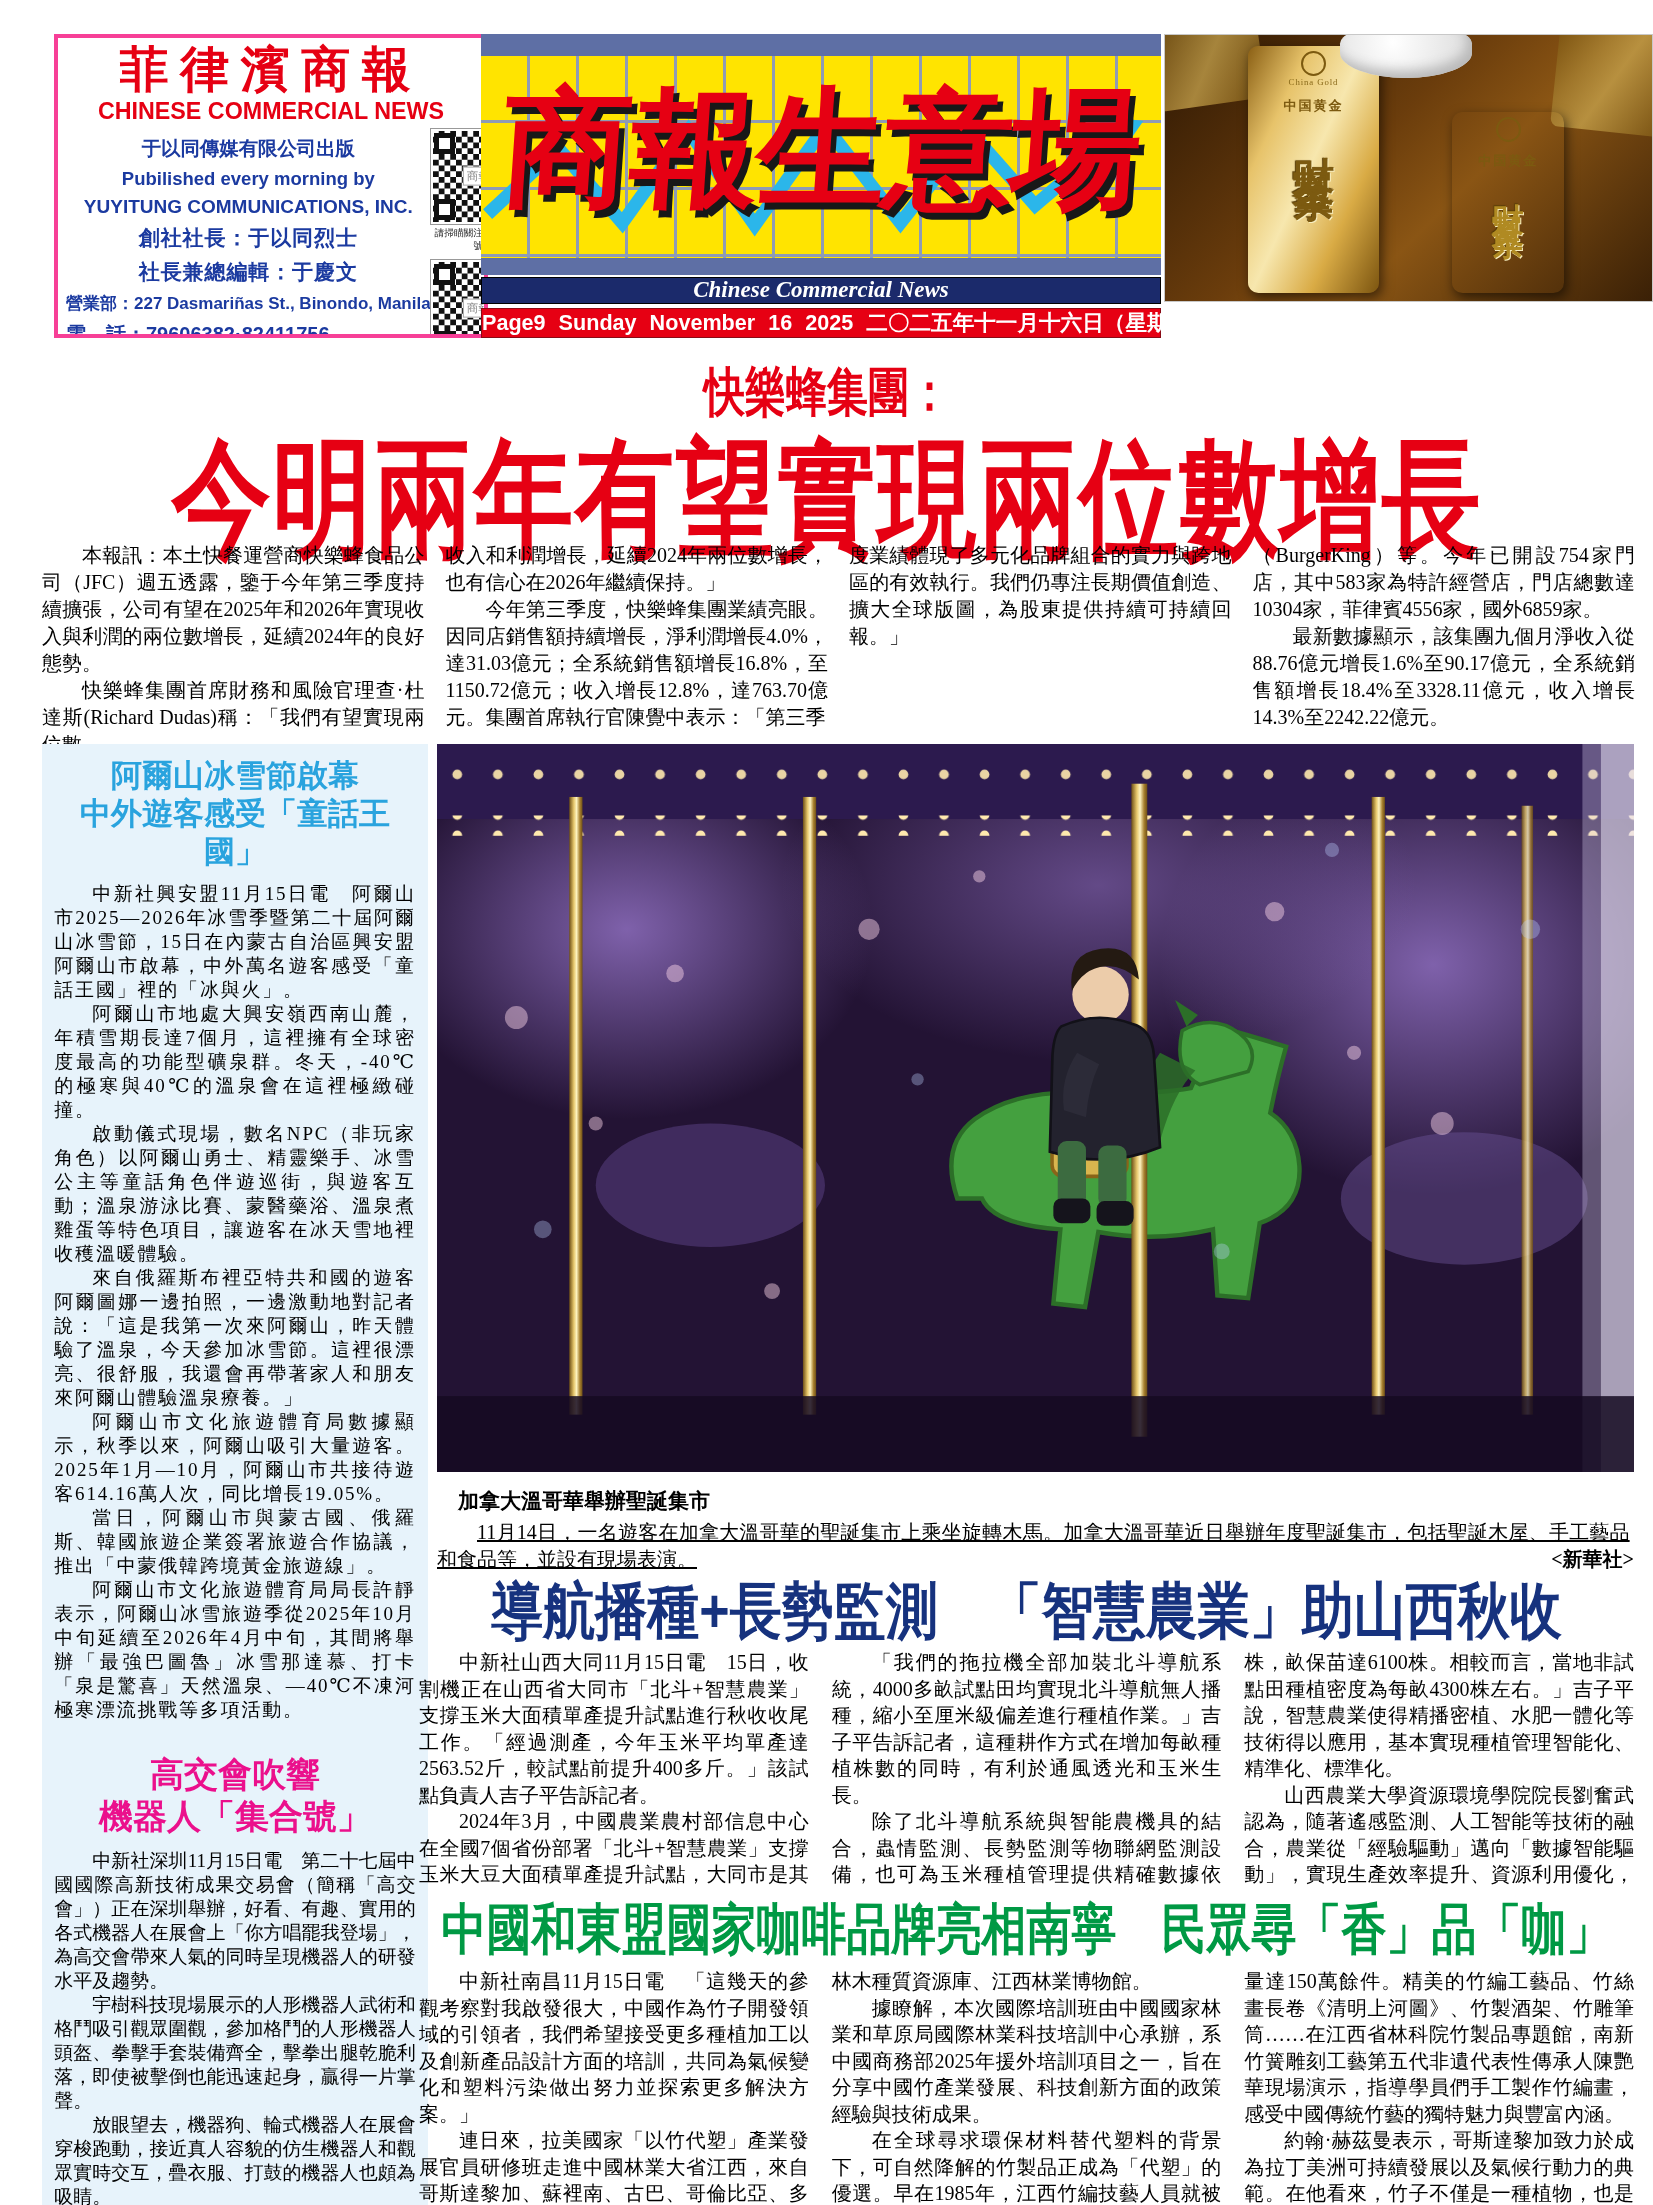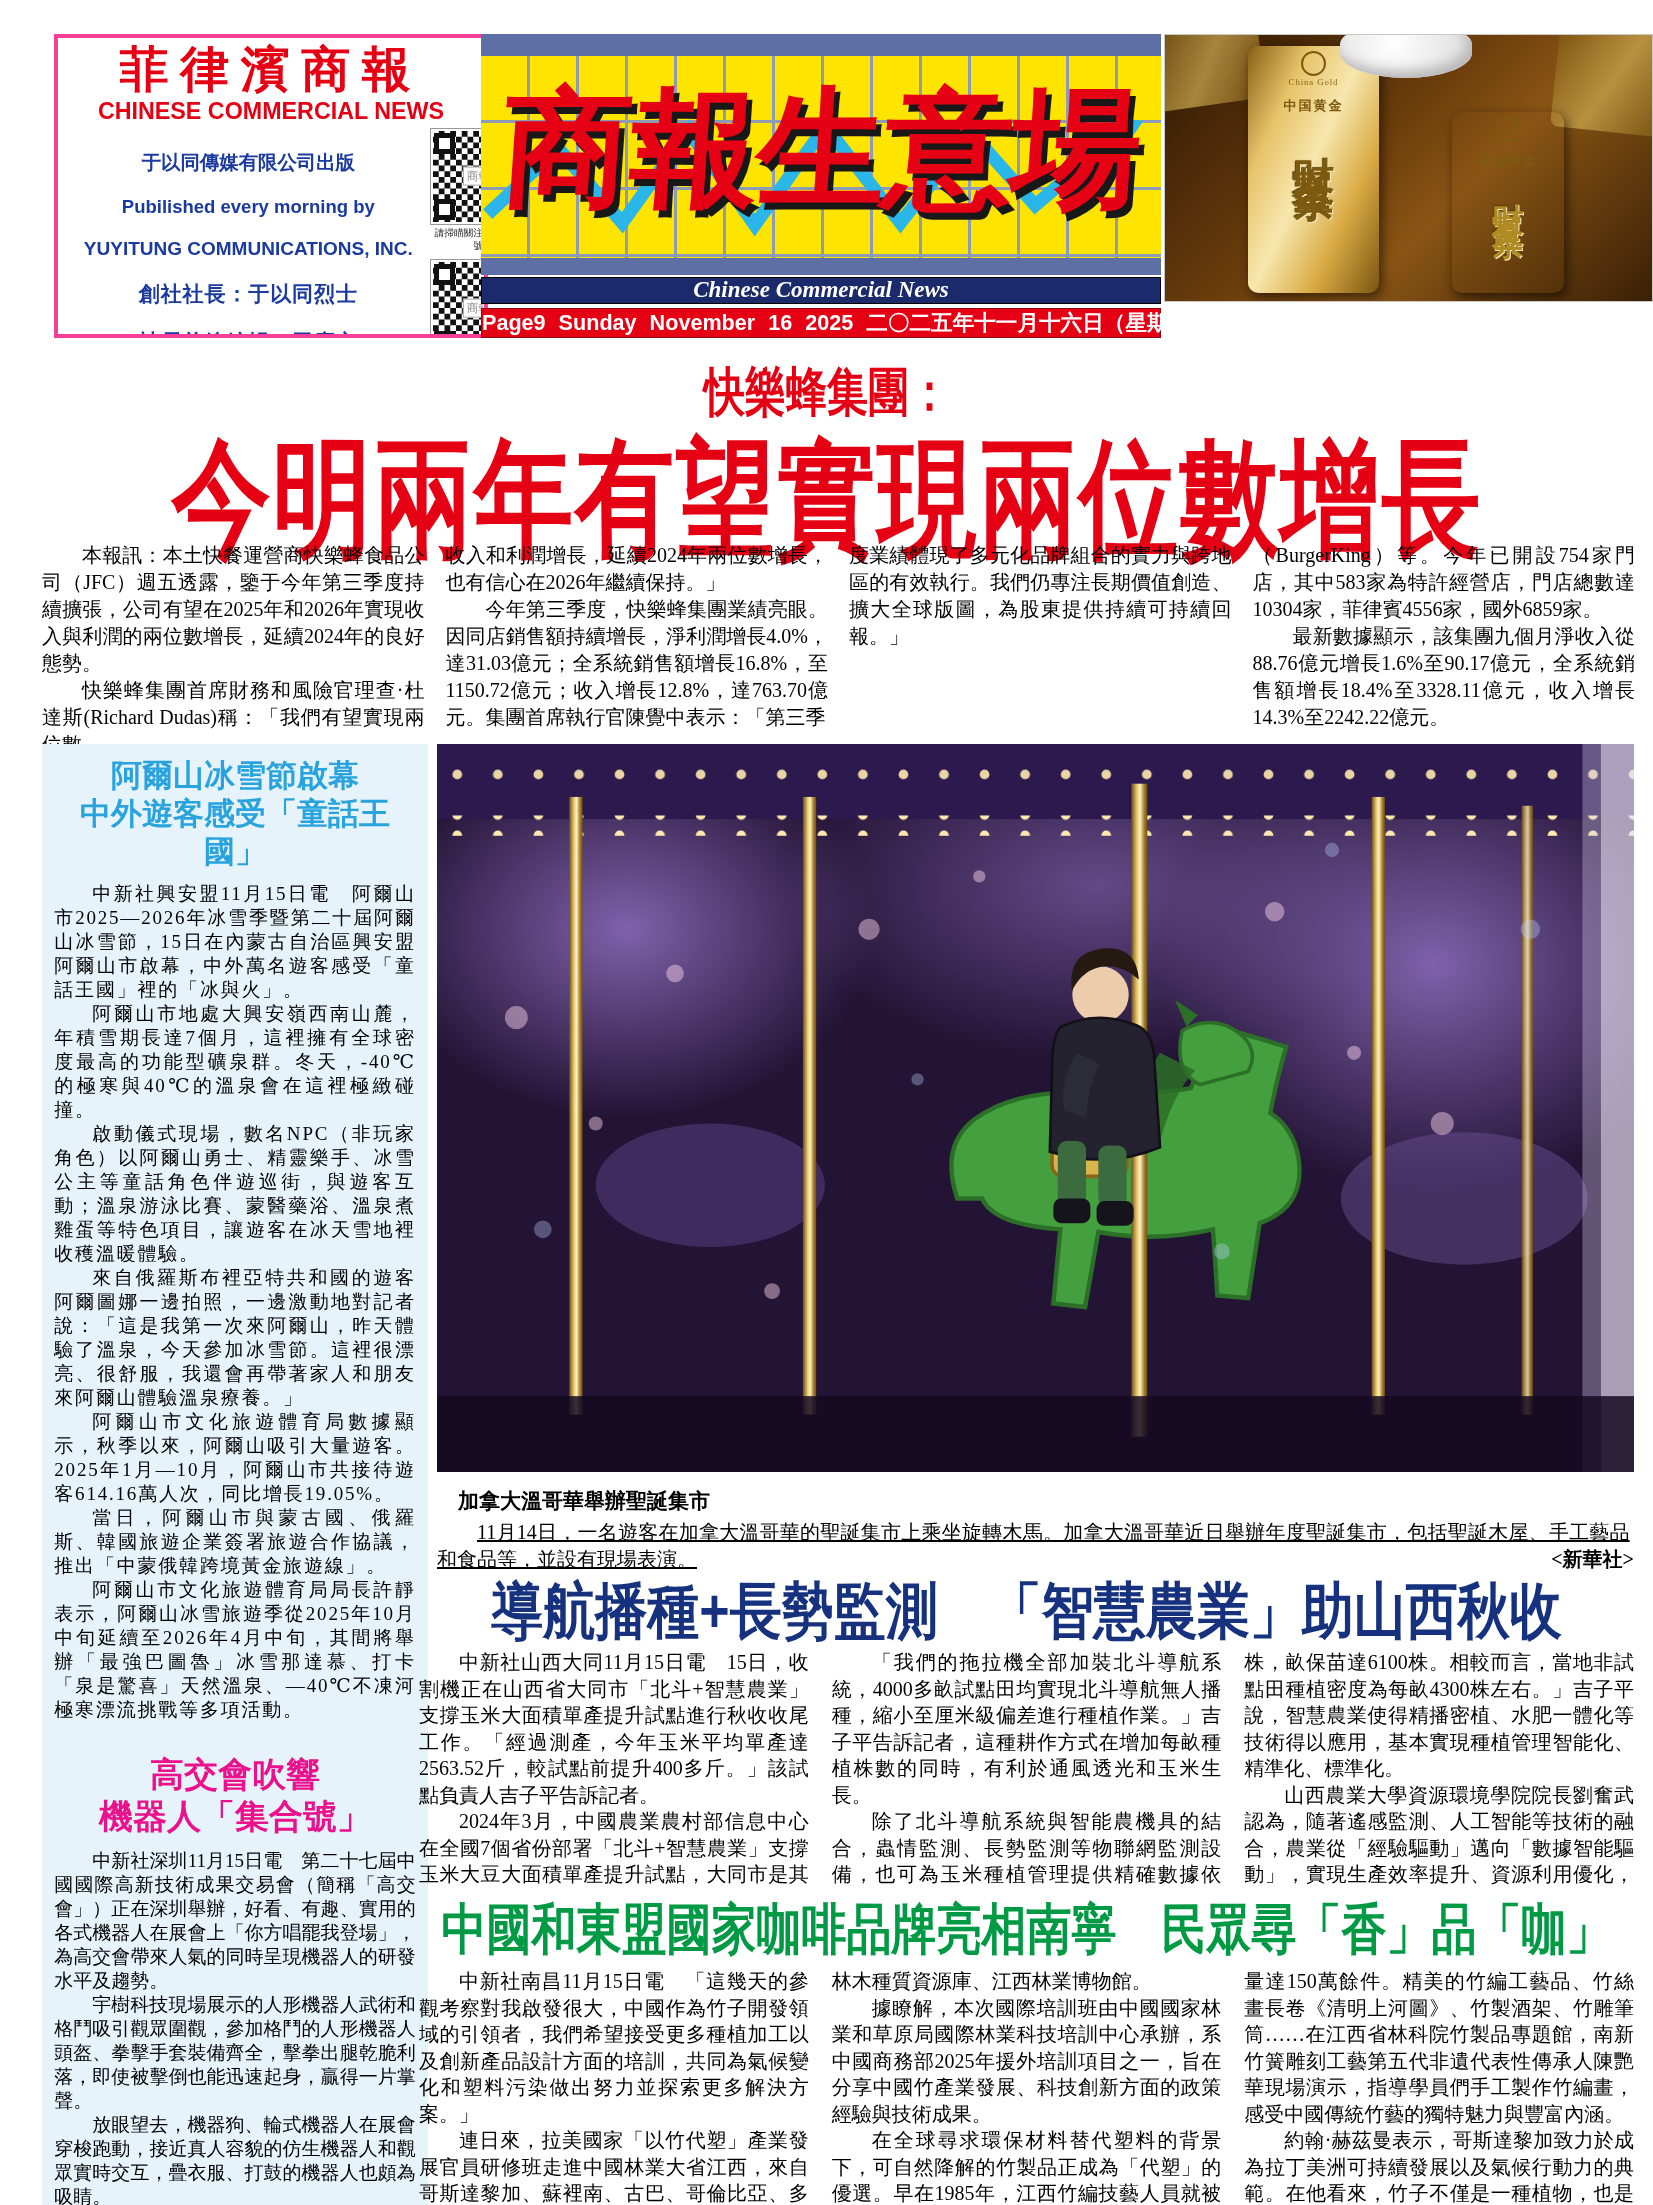--- a/index.html
+++ b/index.html
@@ -8,21 +8,21 @@
   .abs{position:absolute;}
 
   
   .mh-left{left:54px;top:34px;width:434px;height:304px;border:4.4px solid #f73f97;
            box-sizing:border-box;background:#fff;padding:6.2px 8px 4.4px;overflow:hidden;}
   .mh-title{font-size:49px;font-weight:900;color:#e60013;text-align:center;letter-spacing:11.5px;line-height:1.05;}
   .mh-title-en{font-size:24px;font-weight:900;color:#e60013;text-align:center;margin-top:1.8px;
                font-family:"Liberation Sans","DejaVu Sans",sans-serif;transform:scaleX(.97);transform-origin:center;white-space:nowrap;}
   .mh-grid{display:flex;margin-top:3.5px;}
   .mh-lines{flex:1;color:#1b3aa0;font-weight:bold;font-family:"Liberation Sans","DejaVu Sans",sans-serif;}
-  .mh-lines p{margin:20px 0;white-space:nowrap;}
+  .mh-lines p{margin:6px 0;white-space:nowrap;}
   .ln-c{text-align:center;}
   .ln-pub{font-size:19.4px;} .ln-pub2{font-size:18.5px;} .ln-pub3{font-size:19px;}
   .ln-founder,.ln-editor{font-size:21px;letter-spacing:0.9px;}
   .ln-office{font-size:17px;} .ln-phone,.ln-fax{font-size:20px;}
   .mh-qrs{width:101px;text-align:center;font-family:"Liberation Sans","DejaVu Sans",sans-serif;}
   .qr{position:relative;width:91px;height:91px;margin:0 auto;
       background:repeating-conic-gradient(#111 0% 25%,#fff 0% 50%) 0 0/11.5px 11.5px;border:2.6px solid #fff;outline:0.9px solid #999;}
   .qr .eye{position:absolute;width:21px;height:21px;border:5.7px solid #111;background:#fff;box-sizing:border-box;}
   .qr .tl{left:1.8px;top:1.8px;} .qr .bl{left:1.8px;bottom:1.8px;}
   .qr-label{position:absolute;left:50%;top:50%;transform:translate(-50%,-50%);

